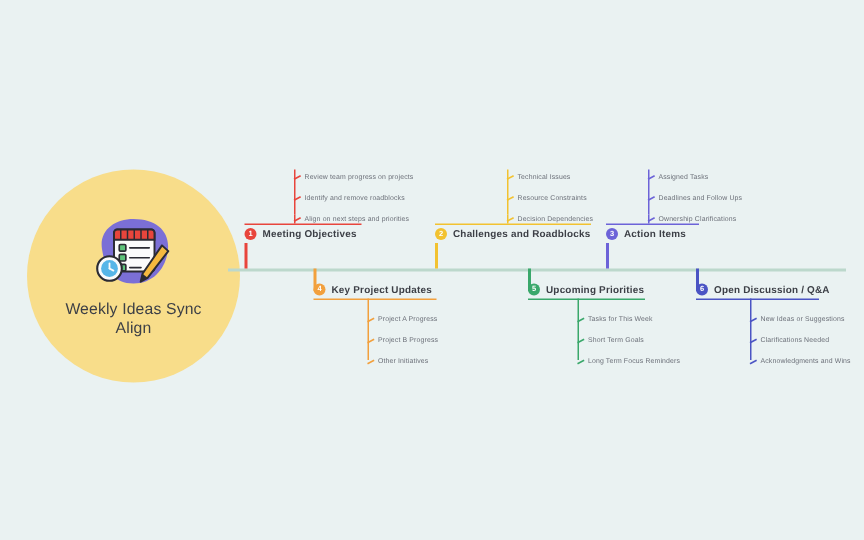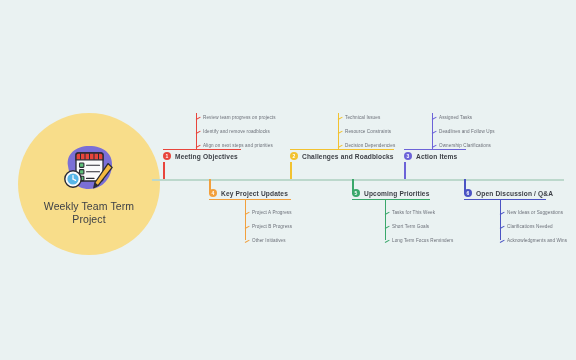--- a/index.html
+++ b/index.html
@@ -120,22 +120,22 @@
       <path d="M35 40.5 L33.8 45.8 L38.4 43.2 L52.2 25.4 L48 21.6 L35 40.5 Z" fill="#f5b93f" stroke="#2b2b33" stroke-width="1.3" stroke-linejoin="round"></path>
       <path d="M33.8 45.8 L38.4 43.2 L35 40.5 Z" fill="#2b2b33"></path>
       <circle cx="13" cy="37" r="8.2" fill="#fbfbfb" stroke="#2b2b33" stroke-width="1.4"></circle>
       <circle cx="13" cy="37" r="5.6" fill="#57b6e8"></circle>
       <g stroke="#fbfbfb" stroke-width="1.2" stroke-linecap="round">
         <line x1="13" y1="37" x2="13" y2="33.6"></line>
         <line x1="13" y1="37" x2="15.6" y2="38.4"></line>
       </g>
     </svg>
     <div id="center-title">
-      <span>Weekly Team Term</span><br>
-      <span>Project</span>
+      <span>Weekly Ideas Sync</span><br>
+      <span>Align</span>
     </div>
   </div>
 
   <div id="spine" style="background: rgb(188, 216, 204);"></div>
 
   <div id="branch-layer">
       <div class="branch">
         <div class="drop" style="background: rgb(232, 69, 60); left: 163px; top: 162px; height: 17px;"></div>
         <div class="branch-head" style="left: 163px; top: 152px;">
           <div class="badge" style="background: rgb(232, 69, 60);">1</div>

